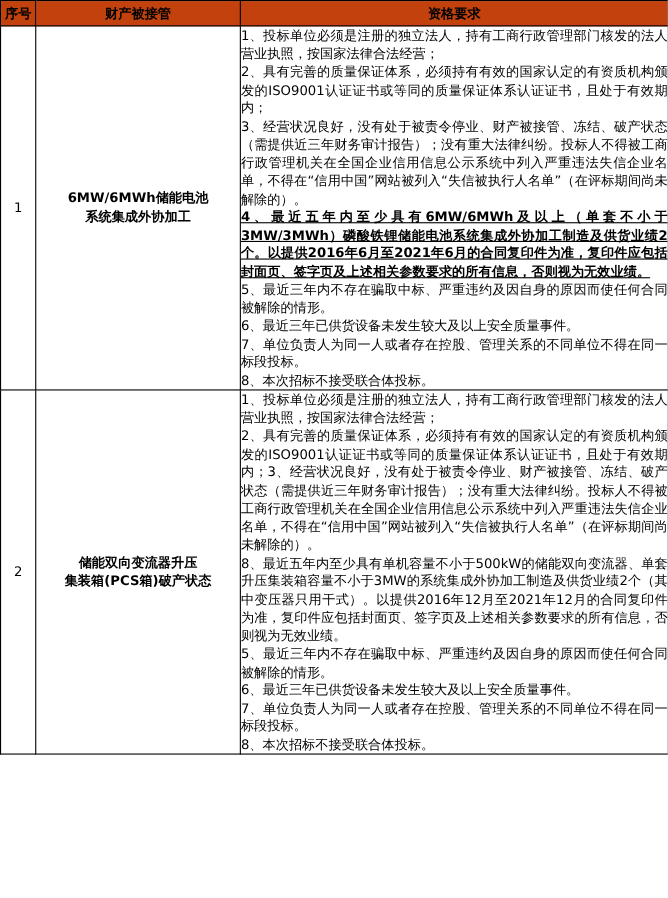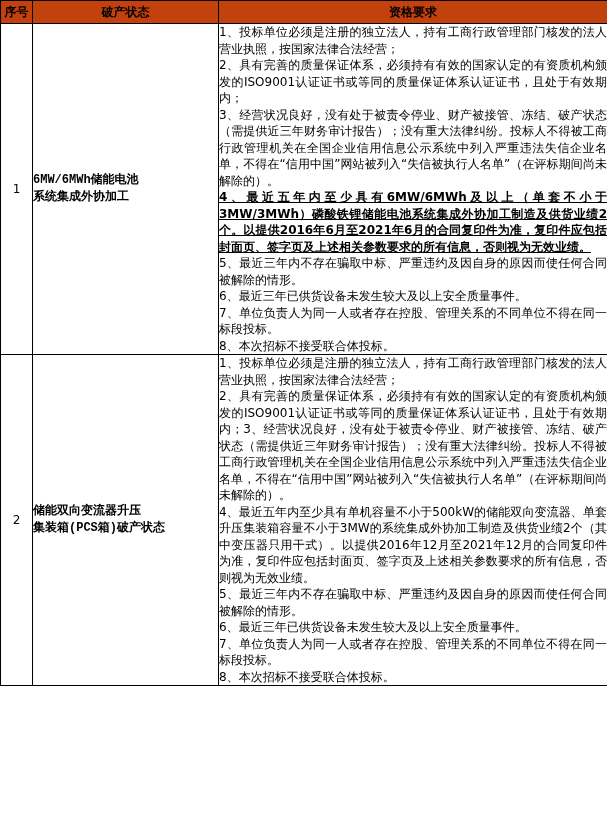--- a/index.html
+++ b/index.html
@@ -36,27 +36,26 @@
   col.c-no { width: 32px; }
   col.c-name { width: 186px; }
   col.c-req { width: 389px; }
 
   td.cell-no {
     text-align: center;
     font-size: 12px;
     vertical-align: middle;
   }
   td.cell-name {
-    text-align: left;
+    text-align: center;
     font-size: 12px;
     font-weight: bold;
     line-height: 17px;
     vertical-align: middle;
     padding: 0 4px;
-    font-family: Liberation Mono, monospace;
   }
   td.cell-req {
     vertical-align: top;
     padding: 3px 4px 3px 5px;
   }
   .req-list {
     margin: 0;
     padding: 0;
     list-style: none;
   }
@@ -81,21 +80,21 @@
 
 <table class="req-table">
   <colgroup>
     <col class="c-no">
     <col class="c-name">
     <col class="c-req">
   </colgroup>
   <thead>
     <tr>
       <th>序号</th>
-      <th>破产状态</th>
+      <th>财产被接管</th>
       <th>资格要求</th>
     </tr>
   </thead>
   <tbody>
     <tr>
       <td class="cell-no">1</td>
       <td class="cell-name">
         <span class="name-line">6MW/6MWh储能电池</span>
         <span class="name-line">系统集成外协加工</span>
       </td>
@@ -115,21 +114,21 @@
     <tr>
       <td class="cell-no">2</td>
       <td class="cell-name">
         <span class="name-line">储能双向变流器升压</span>
         <span class="name-line">集装箱(PCS箱)破产状态</span>
       </td>
       <td class="cell-req">
         <ul class="req-list">
           <li>1、投标单位必须是注册的独立法人，持有工商行政管理部门核发的法人营业执照，按国家法律合法经营；</li>
           <li>2、具有完善的质量保证体系，必须持有有效的国家认定的有资质机构颁发的ISO9001认证证书或等同的质量保证体系认证证书，且处于有效期内；3、经营状况良好，没有处于被责令停业、财产被接管、冻结、破产状态（需提供近三年财务审计报告）；没有重大法律纠纷。投标人不得被工商行政管理机关在全国企业信用信息公示系统中列入严重违法失信企业名单，不得在“信用中国”网站被列入“失信被执行人名单”（在评标期间尚未解除的）。</li>
-          <li>4、最近五年内至少具有单机容量不小于500kW的储能双向变流器、单套升压集装箱容量不小于3MW的系统集成外协加工制造及供货业绩2个（其中变压器只用干式）。以提供2016年12月至2021年12月的合同复印件为准，复印件应包括封面页、签字页及上述相关参数要求的所有信息，否则视为无效业绩。</li>
+          <li>8、最近五年内至少具有单机容量不小于500kW的储能双向变流器、单套升压集装箱容量不小于3MW的系统集成外协加工制造及供货业绩2个（其中变压器只用干式）。以提供2016年12月至2021年12月的合同复印件为准，复印件应包括封面页、签字页及上述相关参数要求的所有信息，否则视为无效业绩。</li>
           <li>5、最近三年内不存在骗取中标、严重违约及因自身的原因而使任何合同被解除的情形。</li>
           <li>6、最近三年已供货设备未发生较大及以上安全质量事件。</li>
           <li>7、单位负责人为同一人或者存在控股、管理关系的不同单位不得在同一标段投标。</li>
           <li>8、本次招标不接受联合体投标。</li>
         </ul>
       </td>
     </tr>
   </tbody>
 </table>
 

